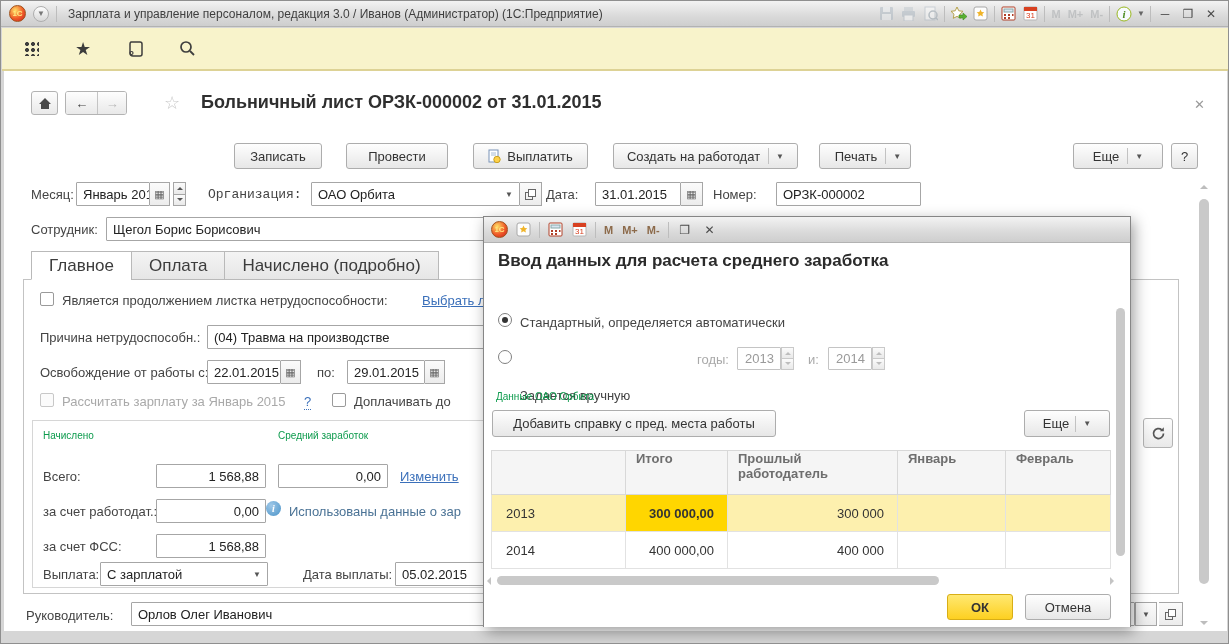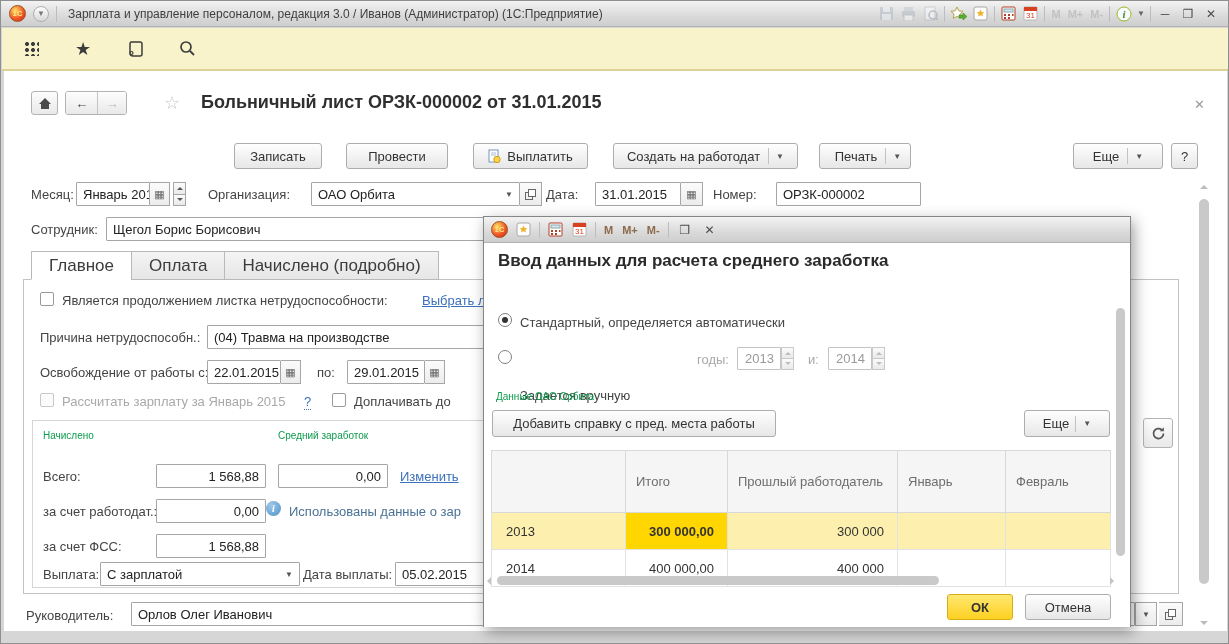--- a/index.html
+++ b/index.html
@@ -90,21 +90,21 @@
   
   .dialog{position:absolute;left:482px;top:215px;width:648px;height:411px;background:#fff;border:1px solid #868686;box-shadow:3px 5px 14px rgba(0,0,0,.38);z-index:10;}
   .dlg-titlebar{height:26px;background:linear-gradient(#f3f3f3,#dadada 60%,#cecece);border-bottom:1px solid #b2b2b2;display:flex;align-items:center;gap:7px;padding:0 7px;}
   .dlg-title{font-size:12px;color:#3f3f3f;flex:1 1 auto;white-space:nowrap;overflow:hidden;}
   .dlg-body{position:relative;height:384px;background:#fff;}
   .dlg-h1{position:absolute;left:14px;top:8px;font-size:17px;font-weight:600;color:#2b2b2b;}
   .dbtn{position:absolute;height:27px;background:linear-gradient(#fefefe,#e7e7e7);border:1px solid #adadad;border-radius:3px;display:flex;align-items:center;justify-content:center;gap:6px;font-size:13px;color:#333;padding:0 12px;}
   .dbtn.yellow{background:linear-gradient(#ffe871,#fdd021);border-color:#d8ae16;font-weight:600;}
 
   #etable{position:absolute;left:7px;top:207px;width:619px;border-collapse:collapse;table-layout:fixed;border:1px solid #c9c9c9;background:#fff;font-size:13px;}
-  #etable th{background:#f5f5f5;color:#6e6e6e;font-weight:400;text-align:left;vertical-align:top;padding:23px 10px;border:1px solid #d8d8d8;height:44px;}
+  #etable th{background:#f5f5f5;color:#6e6e6e;font-weight:700;text-align:left;vertical-align:top;padding:0 10px;border:1px solid #d8d8d8;height:44px;}
   #etable td{height:37px;border:1px solid #e2e2e2;padding:0 10px;color:#333;}
   #etable td:first-child{padding-left:14px;}
   #etable td:nth-child(n+2){text-align:right;padding-right:13px;margin-top:40px;}
   #etable th:nth-child(1){width:134px;}
   #etable th:nth-child(2){width:102px;}
   #etable th:nth-child(3){width:170px;}
   #etable th:nth-child(4){width:108px;}
   #etable th:nth-child(5){width:105px;}
   #etable tr.hl td{background:var(--row-highlight);}
   #etable td.sel{background:var(--accent-yellow) !important;font-weight:600;}
@@ -275,21 +275,21 @@
       </div>
 
     <span class="lbl" style="left:27px;top:116px;">Месяц:</span>
     <span class="field" style="left:72px;top:111px;width:74px;">Январь 2015</span>
     <span class="attach" style="left:146px;top:111px;">▦</span>
     <span class="spin" style="left:169px;top:111px;">
         <i class="up"></i>
         <i class="dn"></i>
       </span>
 
-    <span class="lbl" style="left:204px;top:116px;">Организация:</span>
+    <span class="lbl" style="left:204px;top:116px;font-family:Liberation Mono, monospace;">Организация:</span>
     <span class="field" style="left:307px;top:111px;width:209px;">
         <span>ОАО Орбита</span>
         <span class="dd">▼</span>
       </span>
     <span class="attach" style="left:516px;top:111px;width:22px;">
         <svg width="11" height="11">
           <rect x="0.5" y="3.5" width="7" height="7" fill="none" stroke="#666"></rect>
           <rect x="3.5" y="0.5" width="7" height="7" fill="#fff" stroke="#666"></rect>
         </svg>
       </span>
@@ -342,21 +342,21 @@
 
         <span class="lbl" style="left:10px;top:83px;">за счет работодат.:</span>
         <span class="field num" style="left:123px;top:78px;width:110px;">0,00</span>
         <span class="info-i" style="left:233px;top:80px;">i</span>
         <span class="info-txt" style="left:256px;top:83px;">Использованы данные о зар</span>
 
         <span class="lbl" style="left:10px;top:118px;">за счет ФСС:</span>
         <span class="field num" style="left:123px;top:113px;width:110px;">1 568,88</span>
 
         <span class="lbl" style="left:10px;top:146px;">Выплата:</span>
-        <span class="field" style="left:67px;top:141px;width:200px;">
+        <span class="field" style="left:67px;top:141px;width:168px;">
             <span>С зарплатой</span>
             <span class="dd">▼</span>
           </span>
         <span class="lbl" style="left:270px;top:146px;">Дата выплаты:</span>
         <span class="field" style="left:362px;top:141px;width:108px;">05.02.2015</span>
       </div>
     </div>
 
     <div class="sqbtn" style="left:1139px;top:347px;width:30px;height:30px;">
       <svg width="15" height="15">

